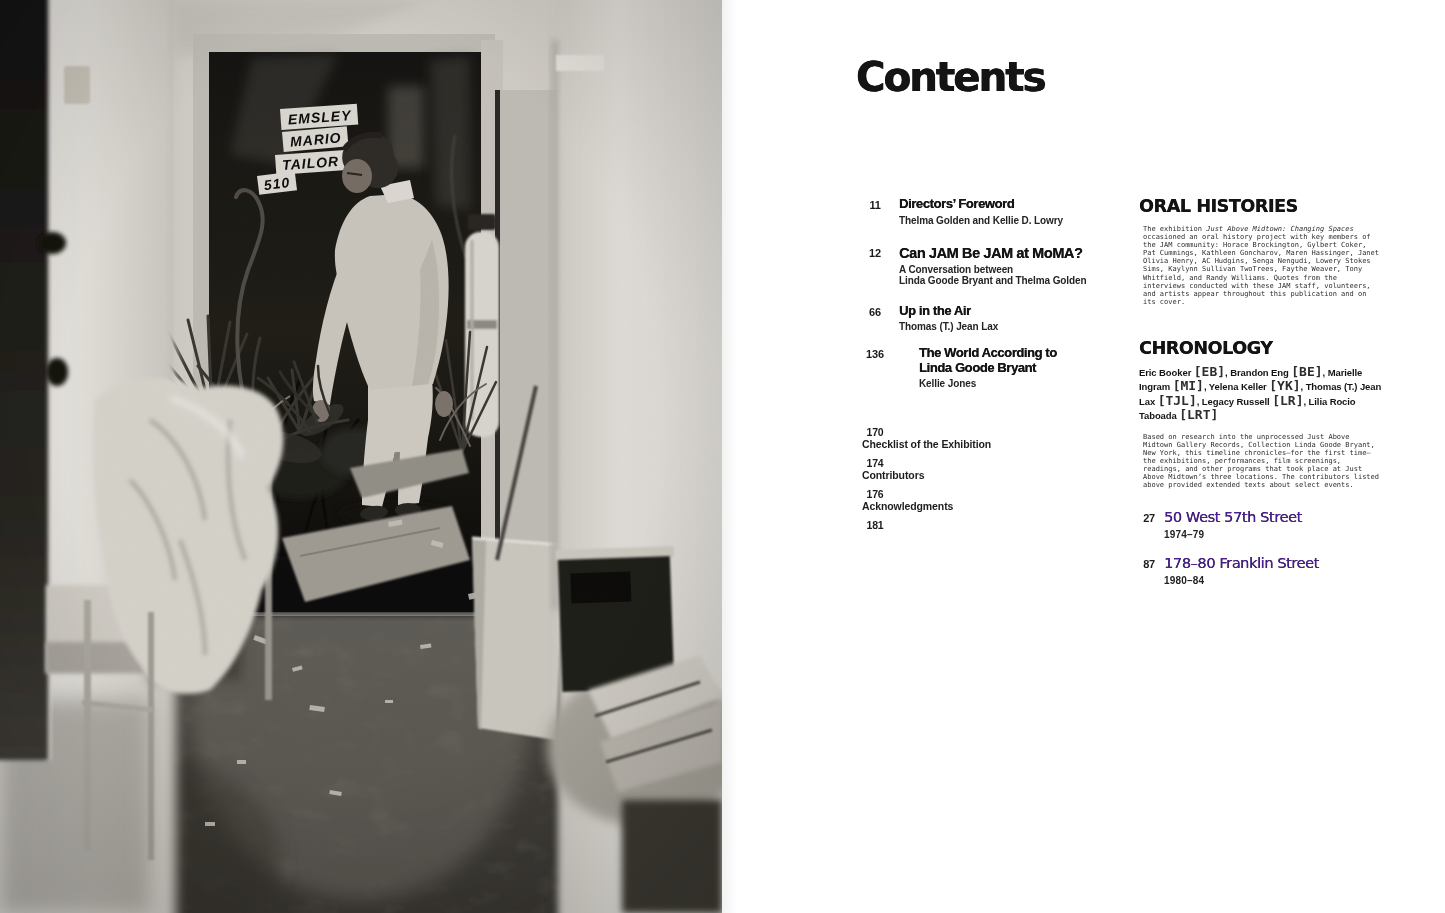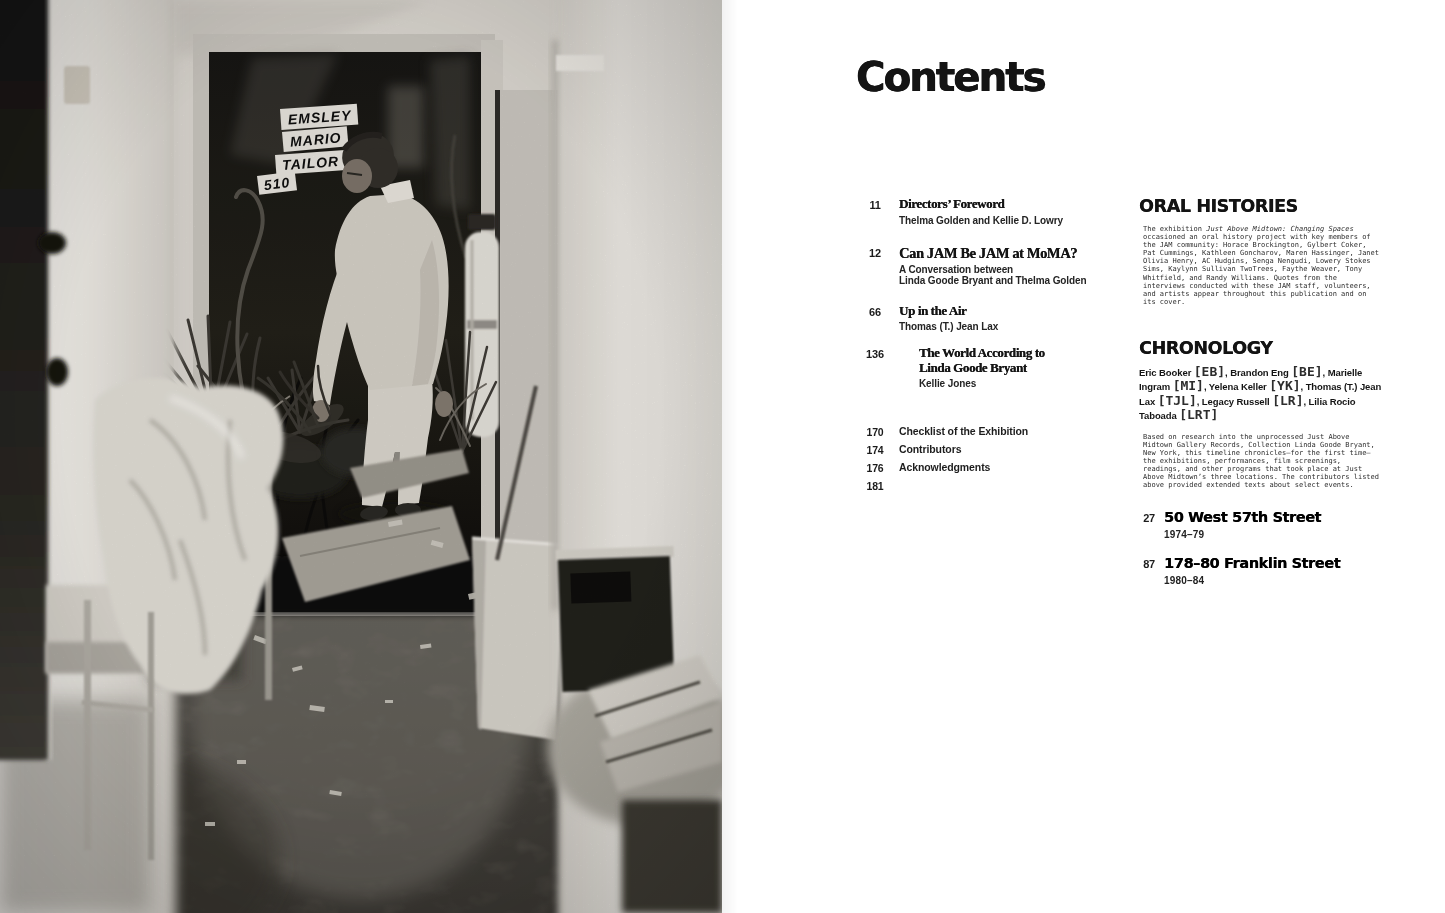--- a/index.html
+++ b/index.html
@@ -7,41 +7,41 @@
   .spread{position:relative;width:1445px;height:846px;background:#ffffff;}
   .photo-page{position:absolute;left:0;top:0;width:722px;height:913px;overflow:hidden;}
   .gutter{position:absolute;left:722px;top:0;width:16px;height:913px;background:linear-gradient(to right,rgba(0,0,0,.05),rgba(0,0,0,0));pointer-events:none;}
 
   
   .page-title{position:absolute;left:856px;top:54px;margin:0;font-family:"DejaVu Sans",sans-serif;font-weight:bold;font-size:40px;letter-spacing:-1.8px;color:#141414;text-shadow:.6px 0 0 #141414,-.3px 0 0 #141414;}
 
   .col-left{position:absolute;left:862px;top:197px;width:250px;}
   .toc-entry{display:flex;margin-bottom:19px;}
   .toc-num{width:26px;min-width:26px;text-align:center;margin-right:11px;font-size:11px;font-weight:700;letter-spacing:-.2px;padding-top:2px;color:#1b1b1b;}
-  .toc-title{font-family:Liberation Serif, serif;font-size:13px;font-weight:bold;line-height:14.5px;letter-spacing:-.4px;color:#151515;text-shadow:.25px 0 0 #151515;}
+  .toc-title{font-family:Liberation Sans, sans-serif;font-size:13px;font-weight:bold;line-height:14.5px;letter-spacing:-.4px;color:#151515;text-shadow:.25px 0 0 #151515;}
   .toc-entry.e2 .toc-title{font-size:14.5px;line-height:16px;}
   .toc-entry.e2{margin-bottom:18px;}
   .toc-entry.e3{margin-bottom:14px;}
   .toc-entry.e4{margin-bottom:36px;gap:20px;}
   .toc-sub{font-size:10px;font-weight:700;line-height:11px;margin-top:3px;color:#242424;letter-spacing:-.1px;}
-  .back-row{display:flex;margin-bottom:5px;}
+  .back-row{display:flex;margin-bottom:5px;flex-direction:column;}
   .back-row .toc-num{font-size:10.5px;padding-top:1px;}
   .back-title{font-size:10.5px;font-weight:700;line-height:13px;letter-spacing:-.1px;color:#1d1d1d;}
 
   .col-right{position:absolute;left:1133px;top:197px;width:258px;}
   .sec-heading{margin:0 0 0 6px;font-family:"DejaVu Sans",sans-serif;font-size:17.5px;line-height:18px;font-weight:bold;letter-spacing:-.4px;color:#131313;text-shadow:.35px 0 0 #131313;}
   .sec-heading.chron{margin-top:33px;}
   .mono{font-family:"DejaVu Sans Mono",monospace;font-size:7px;line-height:8.1px;color:#2d2d2d;width:236px;margin:10px 0 0 10px;}
   .mono i{font-style:italic;}
   .names{margin:8px 0 0 6px;width:244px;font-size:9.5px;font-weight:700;line-height:13.4px;letter-spacing:-.1px;color:#141414;}
   .names .tag{font-family:"DejaVu Sans Mono",monospace;font-weight:700;font-size:13px;color:#2d2d2d;letter-spacing:0;}
   #locations{margin-top:20px;}
   .loc{display:flex;margin-bottom:15px;}
   .loc-num{width:22px;min-width:22px;text-align:right;margin-right:9px;font-size:11px;font-weight:700;padding-top:3px;letter-spacing:-.2px;}
-  .loc-title{font-family:"DejaVu Sans",sans-serif;font-size:14.5px;font-weight:bold;line-height:17px;letter-spacing:-.4px;color:#000000;text-shadow:.25px 0 0 #151515;}
+  .loc-title{font-family:"DejaVu Sans",sans-serif;font-size:14.5px;font-weight:normal;line-height:17px;letter-spacing:-.4px;color:#4c1d95;text-shadow:.25px 0 0 #151515;}
   .loc-years{font-size:10px;font-weight:700;margin-top:3px;letter-spacing:.2px;color:#222;}
 </style>
 </head>
 <body>
 
 <div class="spread">
 
   <div class="photo-page">
   <svg width="722" height="913" viewBox="0 0 722 913" xmlns="http://www.w3.org/2000/svg">
     <defs>

